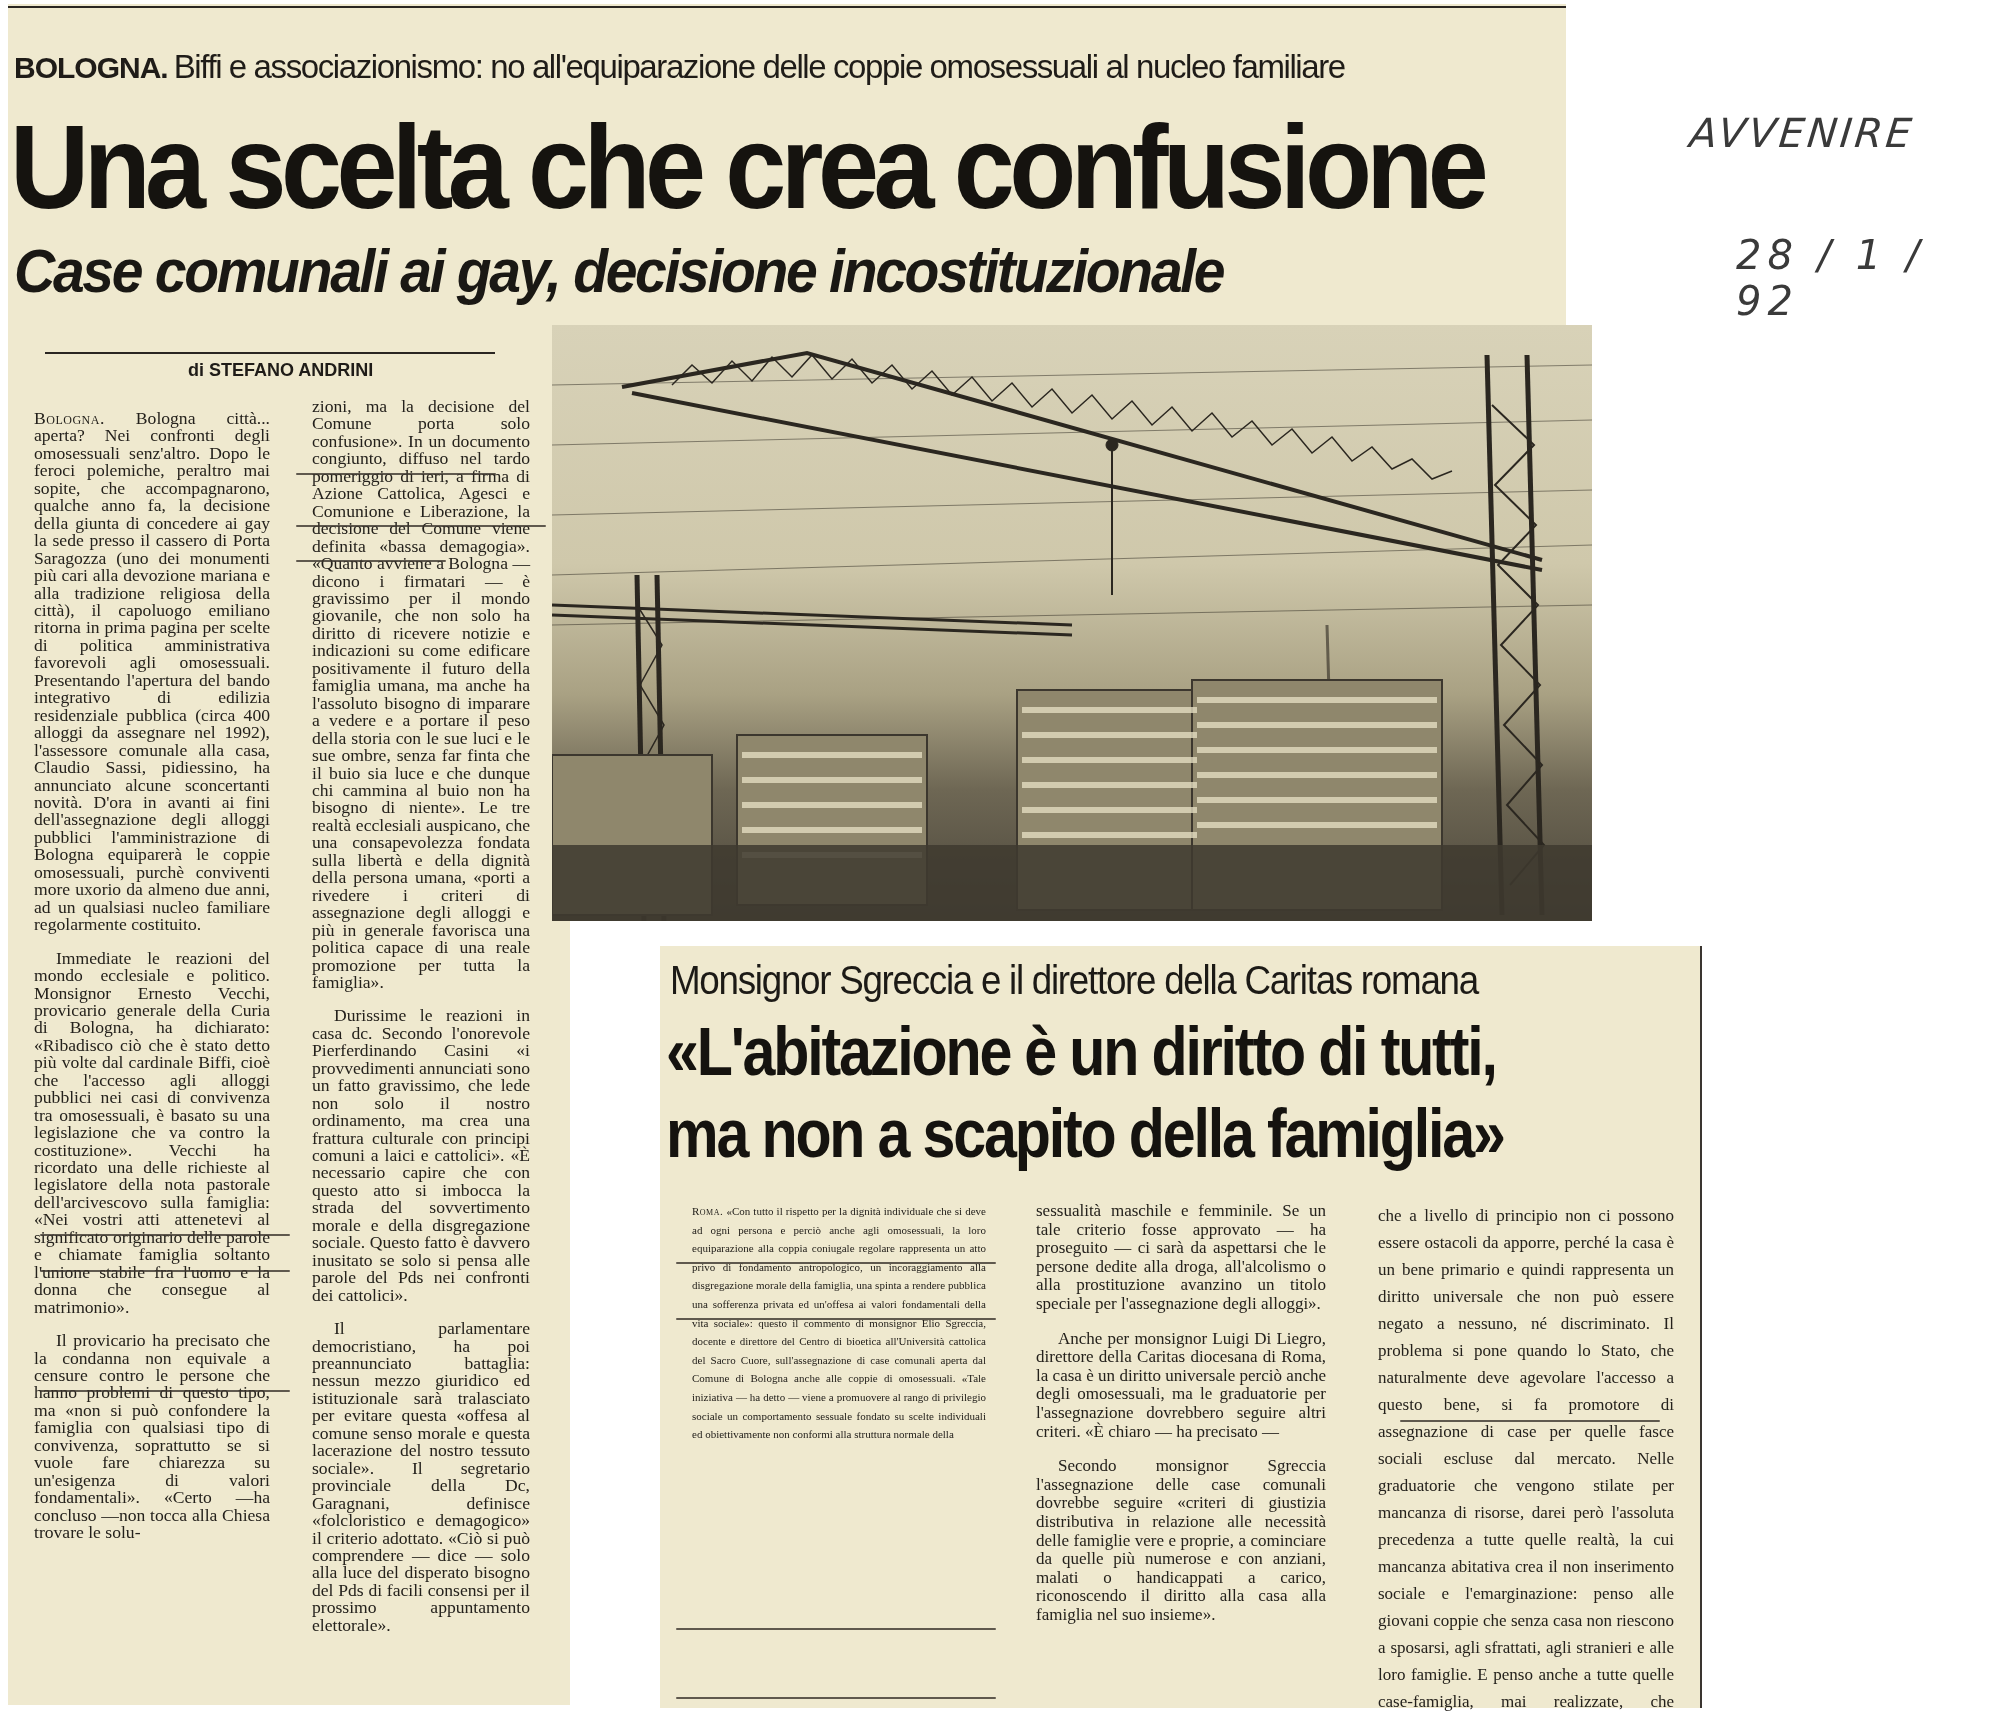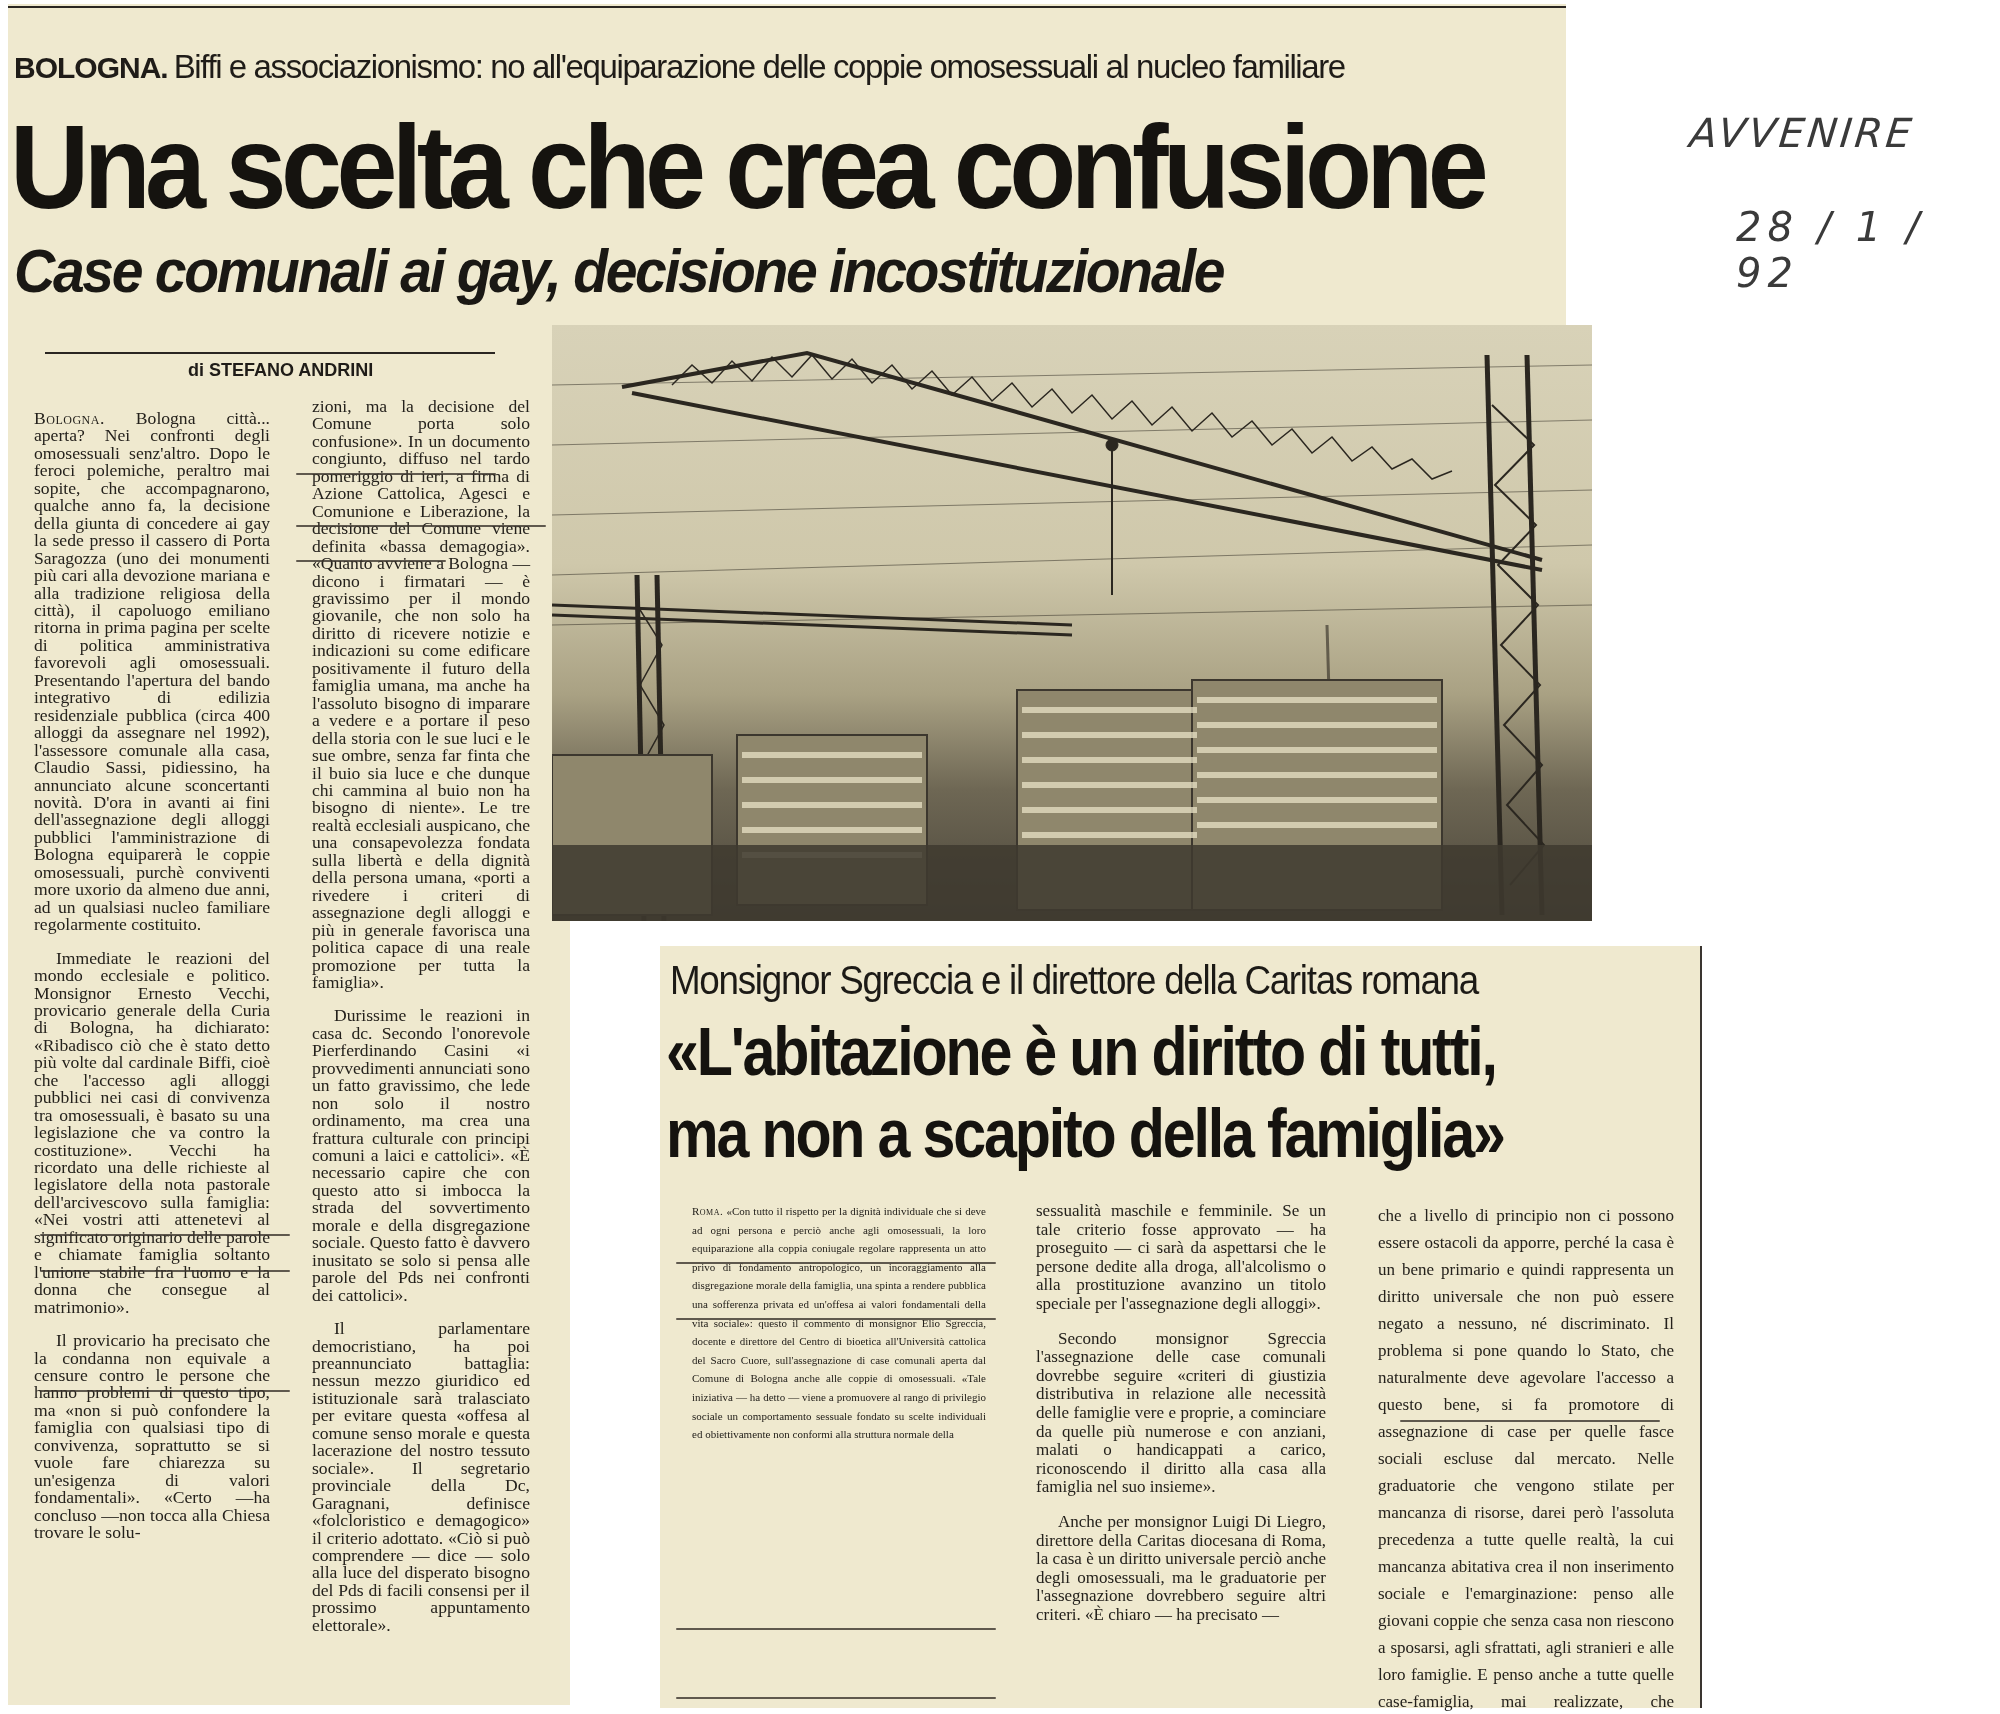--- a/index.html
+++ b/index.html
@@ -72,21 +72,21 @@
   }
   .col3 { left: 676px; top: 1186px; width: 326px; font-size: 11px; line-height: 18.6px; }
   .col4 { left: 1020px; top: 1186px; width: 322px; font-size: 17px; line-height: 18.6px; }
   .col5 { left: 1362px; top: 1186px; width: 328px; font-size: 17px; line-height: 27px; }
 
   .handnote {
     position: absolute; left: 1690px; top: 110px;
     font-family: "DejaVu Sans", sans-serif; font-weight: 200; color: #3a3a3a;
   }
   .hand-pub { font-size: 40px; letter-spacing: 3px; font-style: italic; transform: skewX(-6deg); }
-  .hand-date { font-size: 40px; letter-spacing: 6px; margin-top: 48px; margin-left: 46px; font-style: italic; }
+  .hand-date { font-size: 40px; letter-spacing: 6px; margin-top: 76px; margin-left: 46px; font-style: italic; }
 
   .pen { position: absolute; height: 2px; background: #3b352d; opacity: 0.8; border-radius: 2px; }
 </style>
 </head>
 <body>
 
 <div class="paper paper-top"></div>
 <div class="paper paper-left-col"></div>
 <div class="paper paper-art2"></div>
 <div class="top-rule"></div>
@@ -161,22 +161,22 @@
 <div class="art2-headline">
   <div>«L'abitazione è un diritto di tutti,</div>
   <div>ma non a scapito della famiglia»</div>
 </div>
 
 <div class="col col3">
   <p><span class="dateline">Roma.</span> <span>«Con tutto il rispetto per la dignità individuale che si deve ad ogni persona e perciò anche agli omosessuali, la loro equiparazione alla coppia coniugale regolare rappresenta un atto privo di fondamento antropologico, un incoraggiamento alla disgregazione morale della famiglia, una spinta a rendere pubblica una sofferenza privata ed un'offesa ai valori fondamentali della vita sociale»: questo il commento di monsignor Elio Sgreccia, docente e direttore del Centro di bioetica all'Università cattolica del Sacro Cuore, sull'assegnazione di case comunali aperta dal Comune di Bologna anche alle coppie di omosessuali. «Tale iniziativa — ha detto — viene a promuovere al rango di privilegio sociale un comportamento sessuale fondato su scelte individuali ed obiettivamente non conformi alla struttura normale della</span></p>
 </div>
 <div class="col col4">
   <p>sessualità maschile e femminile. Se un tale criterio fosse approvato — ha proseguito — ci sarà da aspettarsi che le persone dedite alla droga, all'alcolismo o alla prostituzione avanzino un titolo speciale per l'assegnazione degli alloggi».</p>
+  <p class="indent">Anche per monsignor Luigi Di Liegro, direttore della Caritas diocesana di Roma, la casa è un diritto universale perciò anche degli omosessuali, ma le graduatorie per l'assegnazione dovrebbero seguire altri criteri. «È chiaro — ha precisato —</p>
   <p class="indent">Secondo monsignor Sgreccia l'assegnazione delle case comunali dovrebbe seguire «criteri di giustizia distributiva in relazione alle necessità delle famiglie vere e proprie, a cominciare da quelle più numerose e con anziani, malati o handicappati a carico, riconoscendo il diritto alla casa alla famiglia nel suo insieme».</p>
-  <p class="indent">Anche per monsignor Luigi Di Liegro, direttore della Caritas diocesana di Roma, la casa è un diritto universale perciò anche degli omosessuali, ma le graduatorie per l'assegnazione dovrebbero seguire altri criteri. «È chiaro — ha precisato —</p>
 </div>
 <div class="col col5">
   <p>che a livello di principio non ci possono essere ostacoli da apporre, perché la casa è un bene primario e quindi rappresenta un diritto universale che non può essere negato a nessuno, né discriminato. Il problema si pone quando lo Stato, che naturalmente deve agevolare l'accesso a questo bene, si fa promotore di assegnazione di case per quelle fasce sociali escluse dal mercato. Nelle graduatorie che vengono stilate per mancanza di risorse, darei però l'assoluta precedenza a tutte quelle realtà, la cui mancanza abitativa crea il non inserimento sociale e l'emarginazione: penso alle giovani coppie che senza casa non riescono a sposarsi, agli sfrattati, agli stranieri e alle loro famiglie. E penso anche a tutte quelle case-famiglia, mai realizzate, che dovrebbero accogliere malati di mente, handicappati, barboni».</p>
 </div>
 
 <div class="pen" style="left:296px; top:473px; width:200px;"></div>
 <div class="pen" style="left:296px; top:525px; width:250px;"></div>
 <div class="pen" style="left:296px; top:560px; width:150px;"></div>
 <div class="pen" style="left:40px; top:1234px; width:250px;"></div>
 <div class="pen" style="left:40px; top:1270px; width:250px;"></div>

